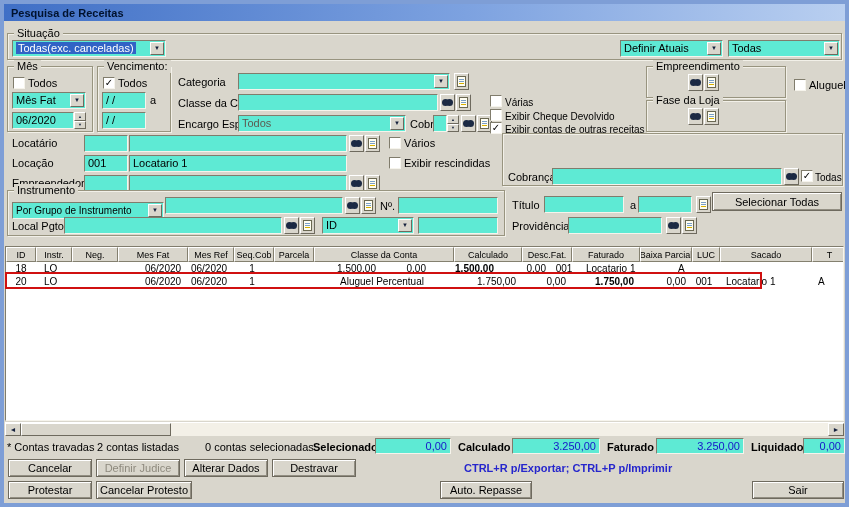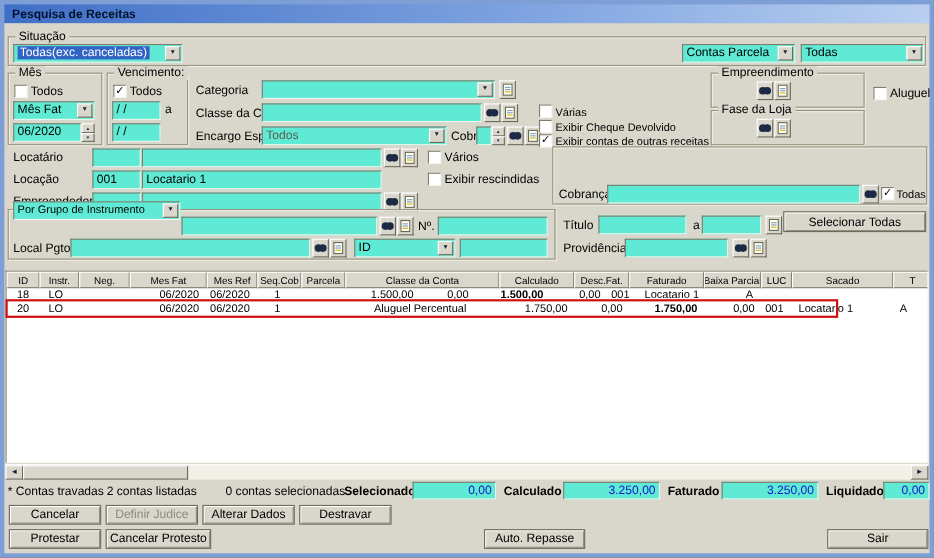--- a/index.html
+++ b/index.html
@@ -64,21 +64,21 @@
   </div>
 
   <div class="gb" style="left:7px;top:33px;width:835px;height:27px">
     <span class="lg">Situação</span>
   </div>
   <div class="tb combo" style="left:12px;top:40px;width:154px">
     <span class="hlsel">Todas(exc. canceladas)</span>
     <span class="dd">▼</span>
   </div>
   <div class="tb combo" style="left:620px;top:40px;width:103px">
-    <span>Contas Parcela</span>
+    <span>Definir Atuais</span>
     <span class="dd">▼</span>
   </div>
   <div class="tb combo" style="left:728px;top:40px;width:112px">
     <span>Todas</span>
     <span class="dd">▼</span>
   </div>
 
   <div class="gb" style="left:7px;top:66px;width:86px;height:66px">
     <span class="lg">Mês</span>
   </div>
@@ -207,21 +207,21 @@
       <span class="i-binoc"></span>
     </div>
   <div class="cbx" style="left:801px;top:170px">
     <span>✓</span>
   </div>
   <span class="lb sm" style="left:815px;top:171px">Todas</span>
 
   <div class="gb" style="left:7px;top:190px;width:498px;height:46px">
     <span class="lg">Instrumento</span>
   </div>
-  <div class="tb combo" style="left:12px;top:183px;width:152px">
+  <div class="tb combo" style="left:12px;top:202px;width:152px">
     <span class="sm">Por Grupo de Instrumento</span>
     <span class="dd">▼</span>
   </div>
   <div class="tb" style="left:165px;top:197px;width:178px"></div>
   <div class="sbtn" style="left:345px;top:197px">
       <span class="i-binoc"></span>
     </div>
   <div class="sbtn" style="left:361px;top:197px">
       <span class="i-doc"></span>
     </div>
@@ -340,20 +340,21 @@
   </div>
   <div class="btn dis" style="left:96px;top:459px;width:84px;height:18px">
     <span>Definir Judice</span>
   </div>
   <div class="btn" style="left:184px;top:459px;width:84px;height:18px">
     <span>Alterar Dados</span>
   </div>
   <div class="btn" style="left:272px;top:459px;width:84px;height:18px">
     <span>Destravar</span>
   </div>
+  <span class="lb hint" style="left:464px;top:462px">CTRL+R p/Exportar; CTRL+P p/Imprimir</span>
 
   <div class="btn" style="left:8px;top:481px;width:84px;height:18px">
     <span>Protestar</span>
   </div>
   <div class="btn" style="left:96px;top:481px;width:96px;height:18px">
     <span>Cancelar Protesto</span>
   </div>
   <div class="btn" style="left:440px;top:481px;width:92px;height:18px">
     <span>Auto. Repasse</span>
   </div>

